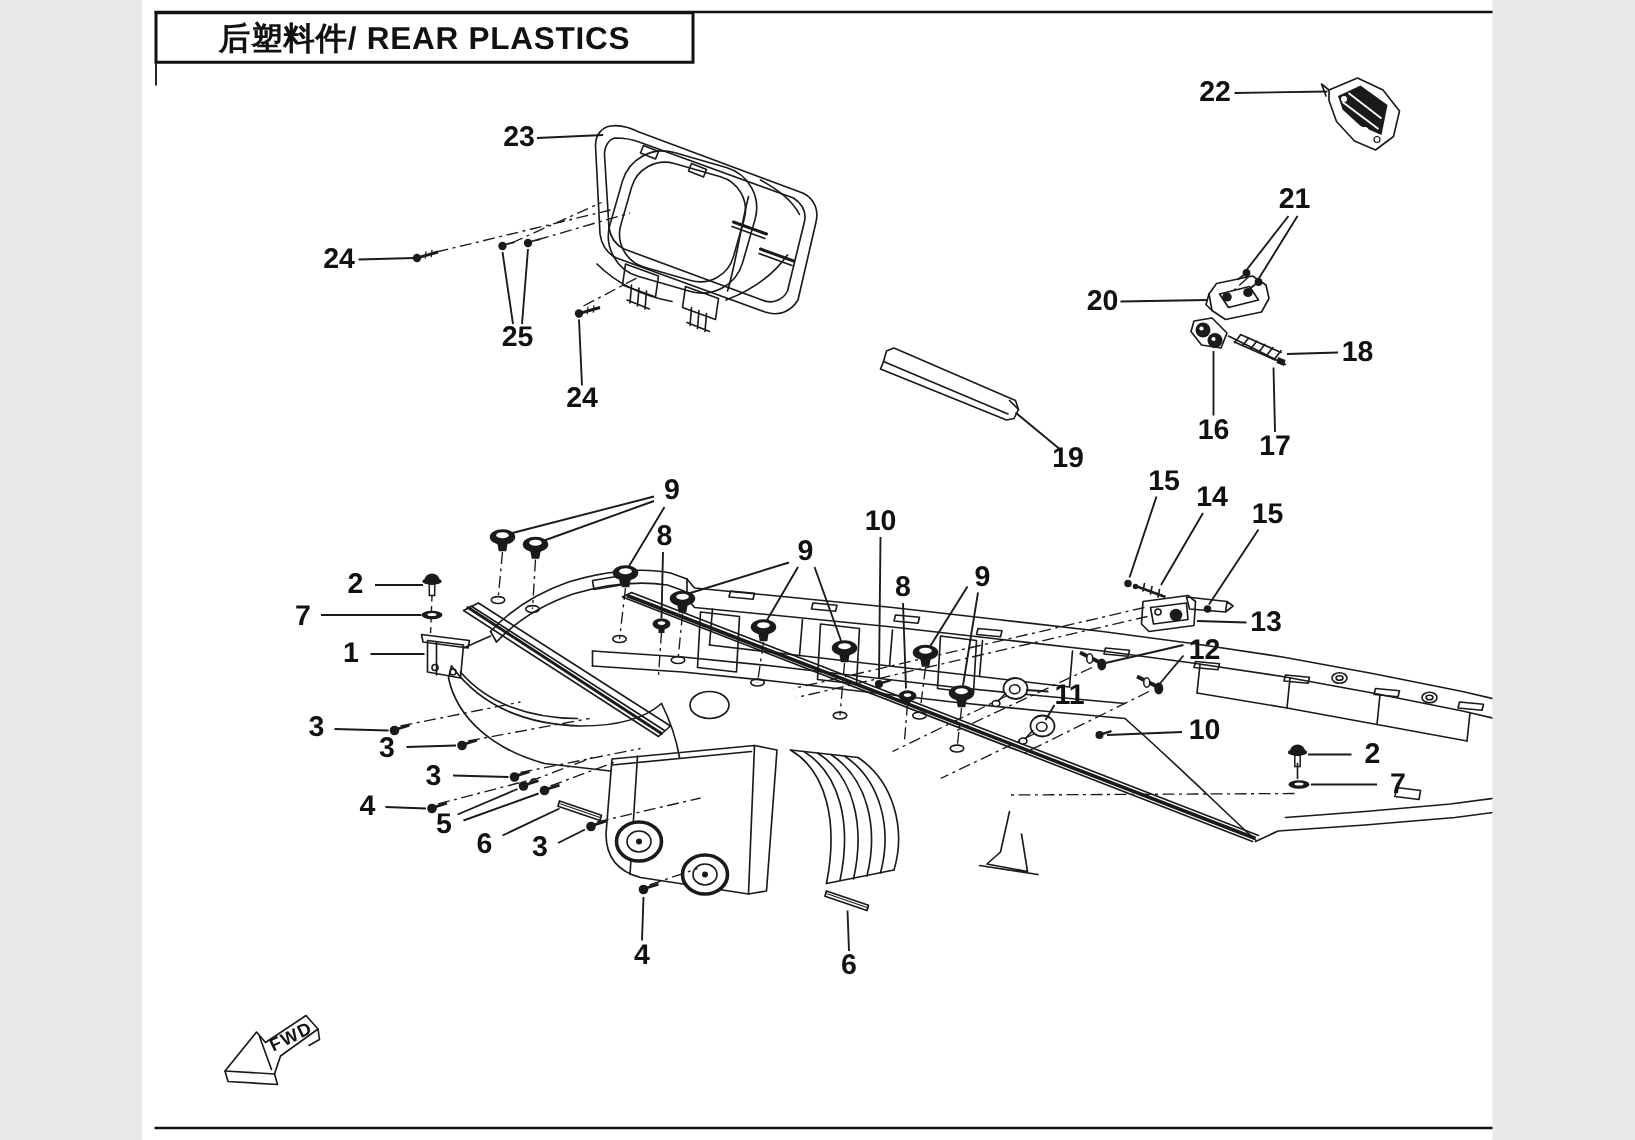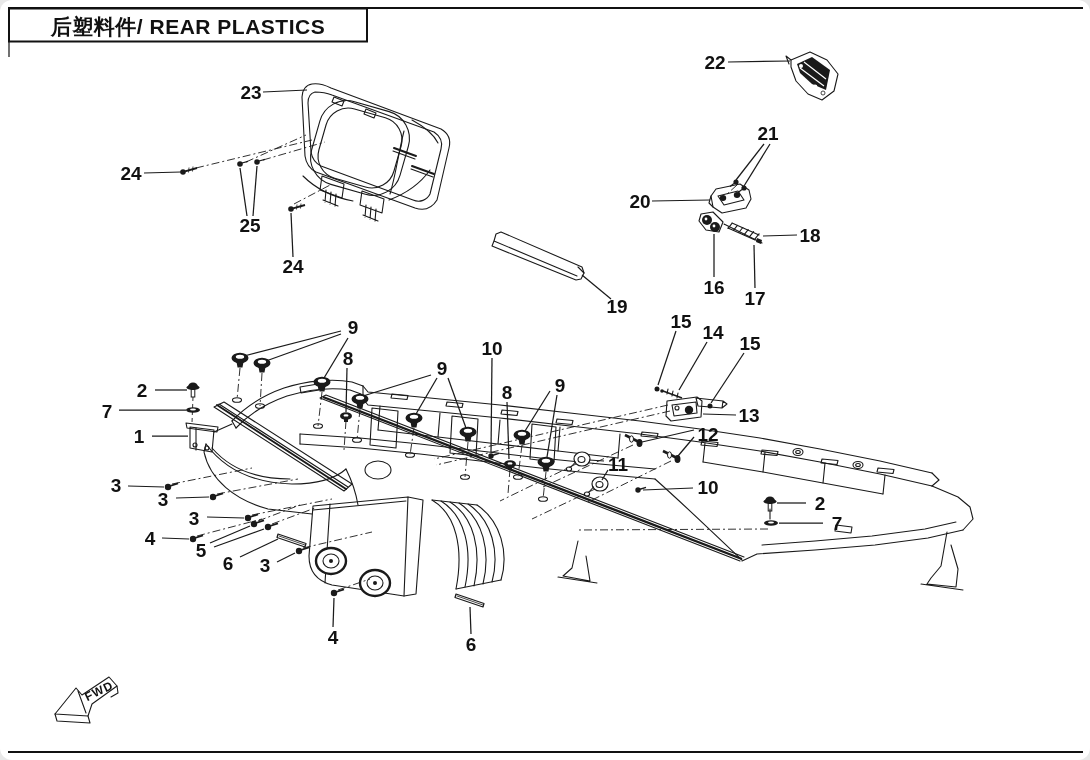--- a/index.html
+++ b/index.html
@@ -1,17 +1,17 @@
 <!DOCTYPE html>
 <html><head>
 <meta charset="utf-8">
 <style>
   html,body{margin:0;padding:0;background:#e8e8e8;}
-  .page{position:relative;width:1090px;height:760px;background:#ffffff;margin:0 auto;
-        font-family:"Liberation Sans",sans-serif;overflow:hidden;border-radius:12px;}
+  .page{position:relative;width:900px;height:760px;background:#ffffff;margin:0 auto;
+        font-family:"Liberation Sans",sans-serif;overflow:hidden;}
   svg{display:block;}
   .s{stroke:#1a1a1a;fill:none;stroke-width:1.1;stroke-linecap:round;stroke-linejoin:round;}
   .s2{stroke:#1a1a1a;fill:none;stroke-width:2;stroke-linecap:round;}
   .sf{fill:#1a1a1a;stroke:none;}
   .wf{fill:#ffffff;stroke:none;}
   .dd{stroke:#1a1a1a;fill:none;stroke-width:0.9;stroke-dasharray:8 3 2 3;}
   .dash{stroke:#1a1a1a;fill:none;stroke-width:0.9;stroke-dasharray:4 3;}
   .leader{stroke:#1a1a1a;stroke-width:1.25;fill:none;}
   .callout{font-family:"Liberation Sans",sans-serif;font-weight:bold;font-size:19px;fill:#111;
            text-anchor:middle;dominant-baseline:central;}

